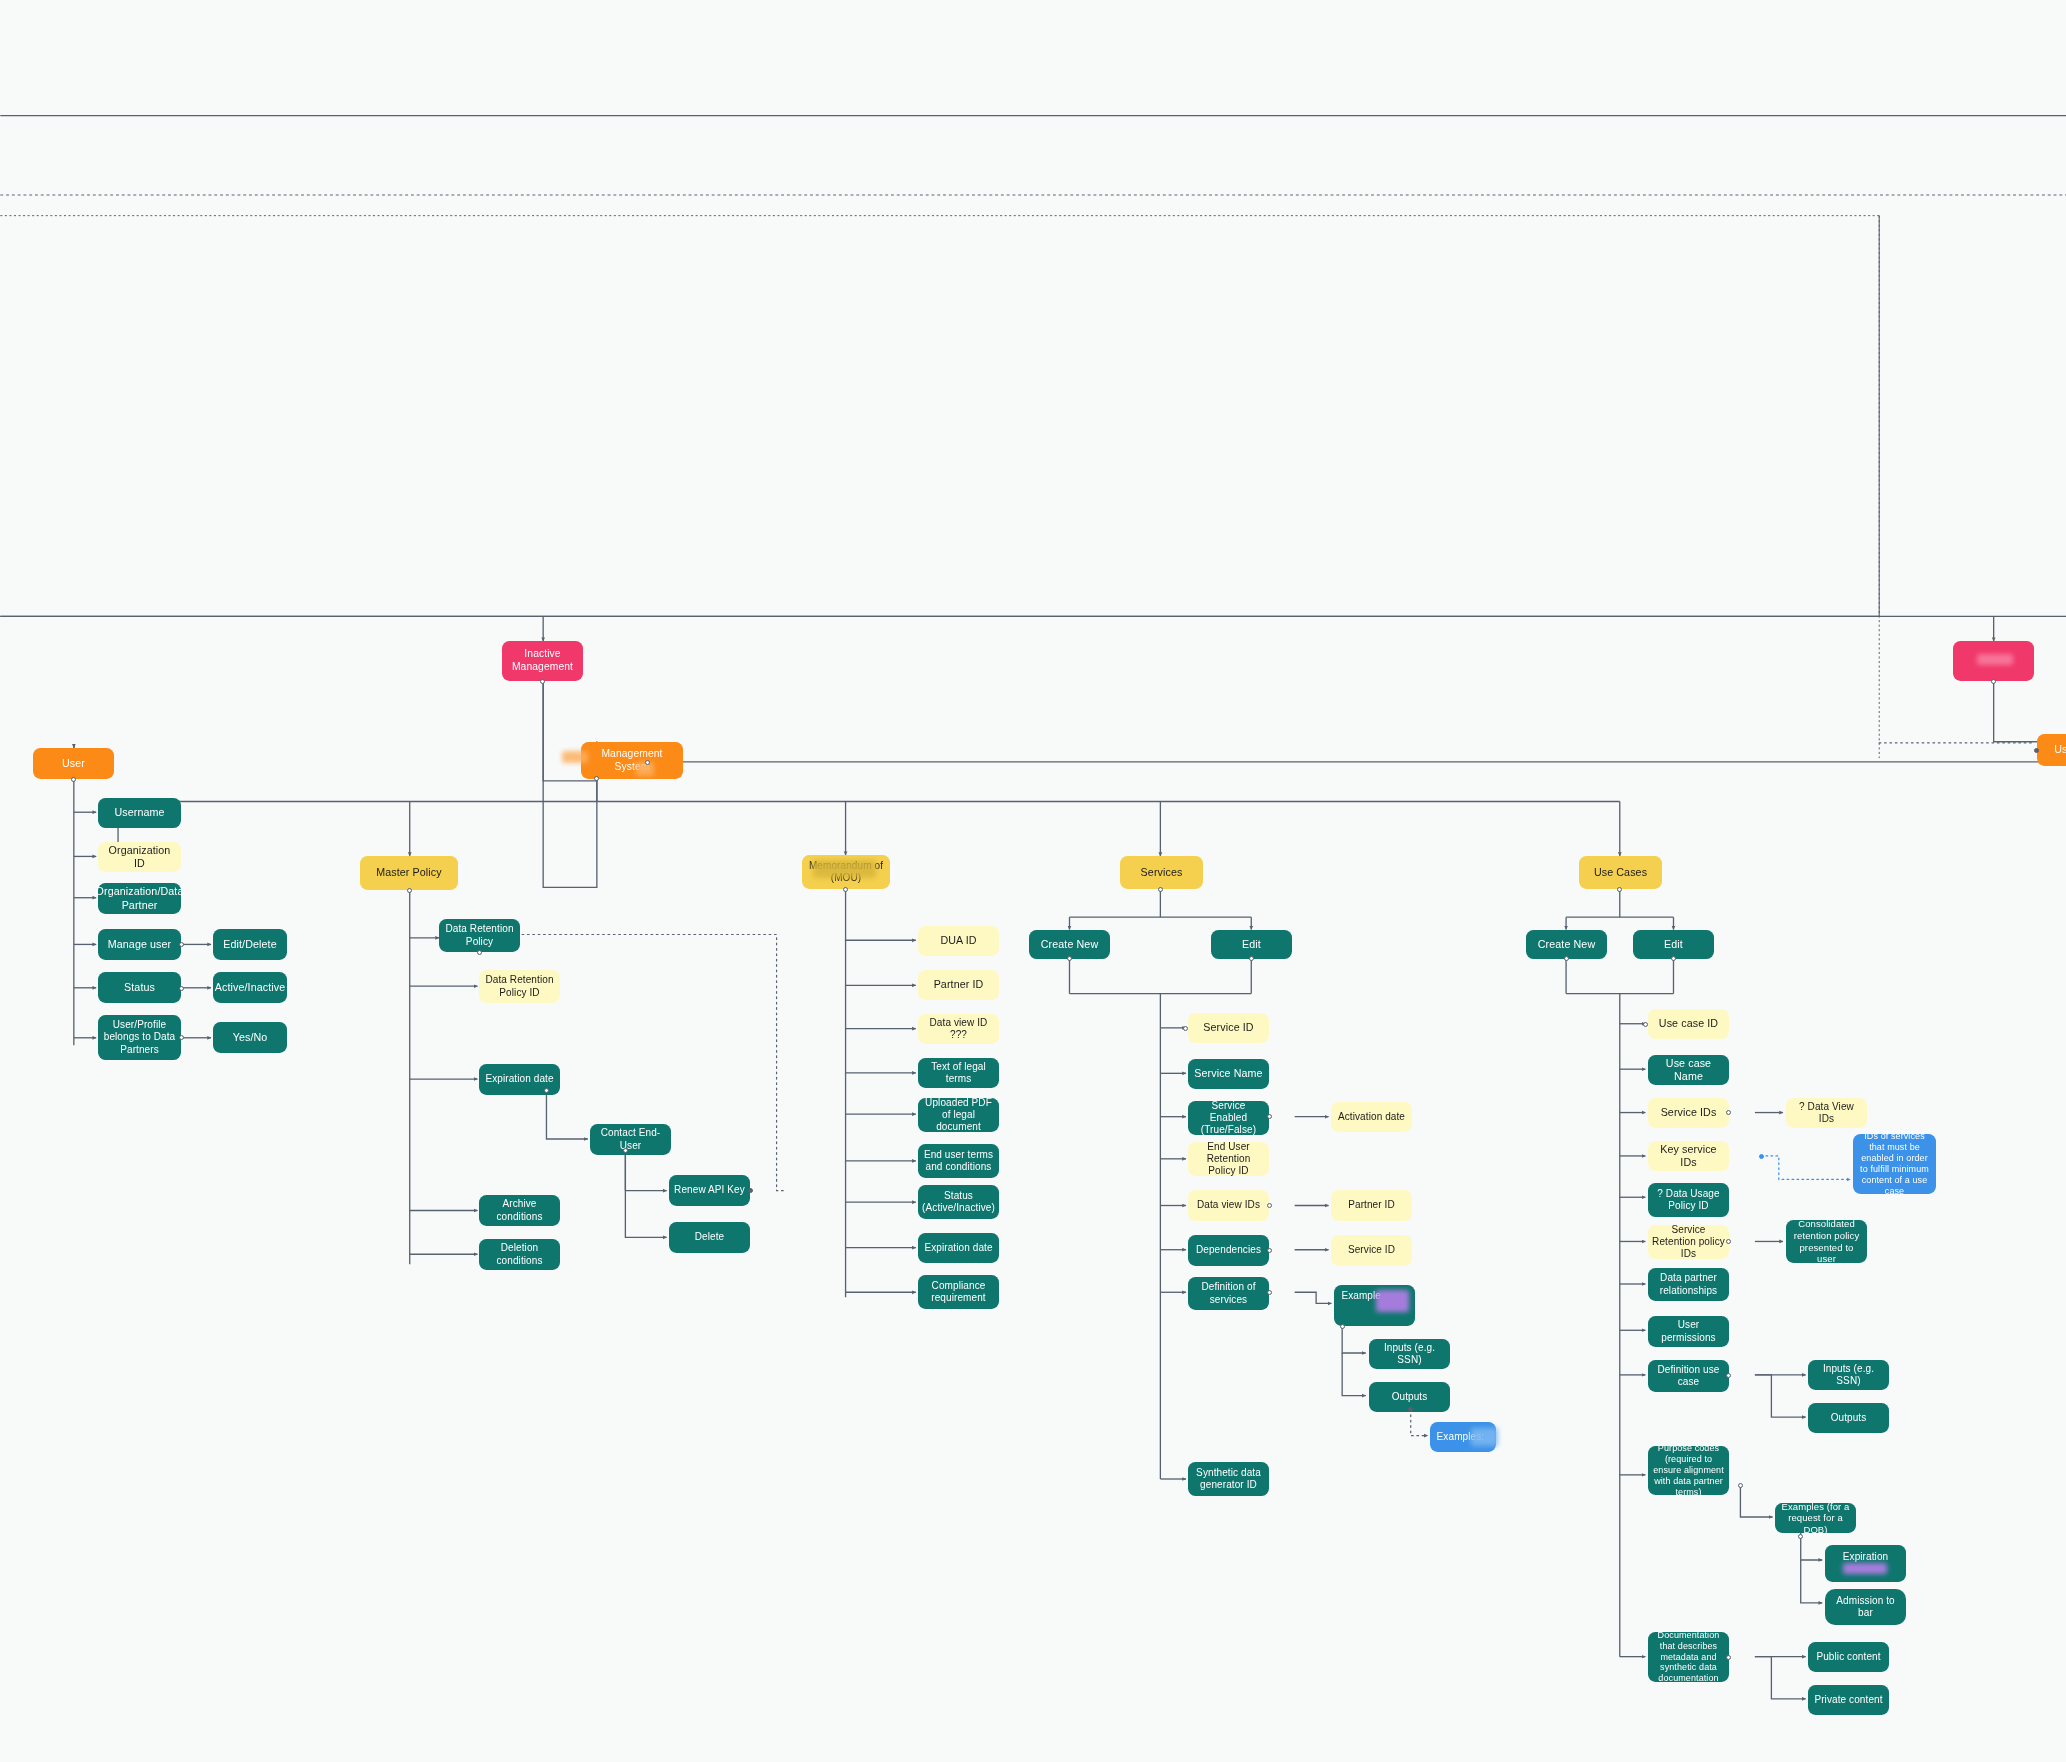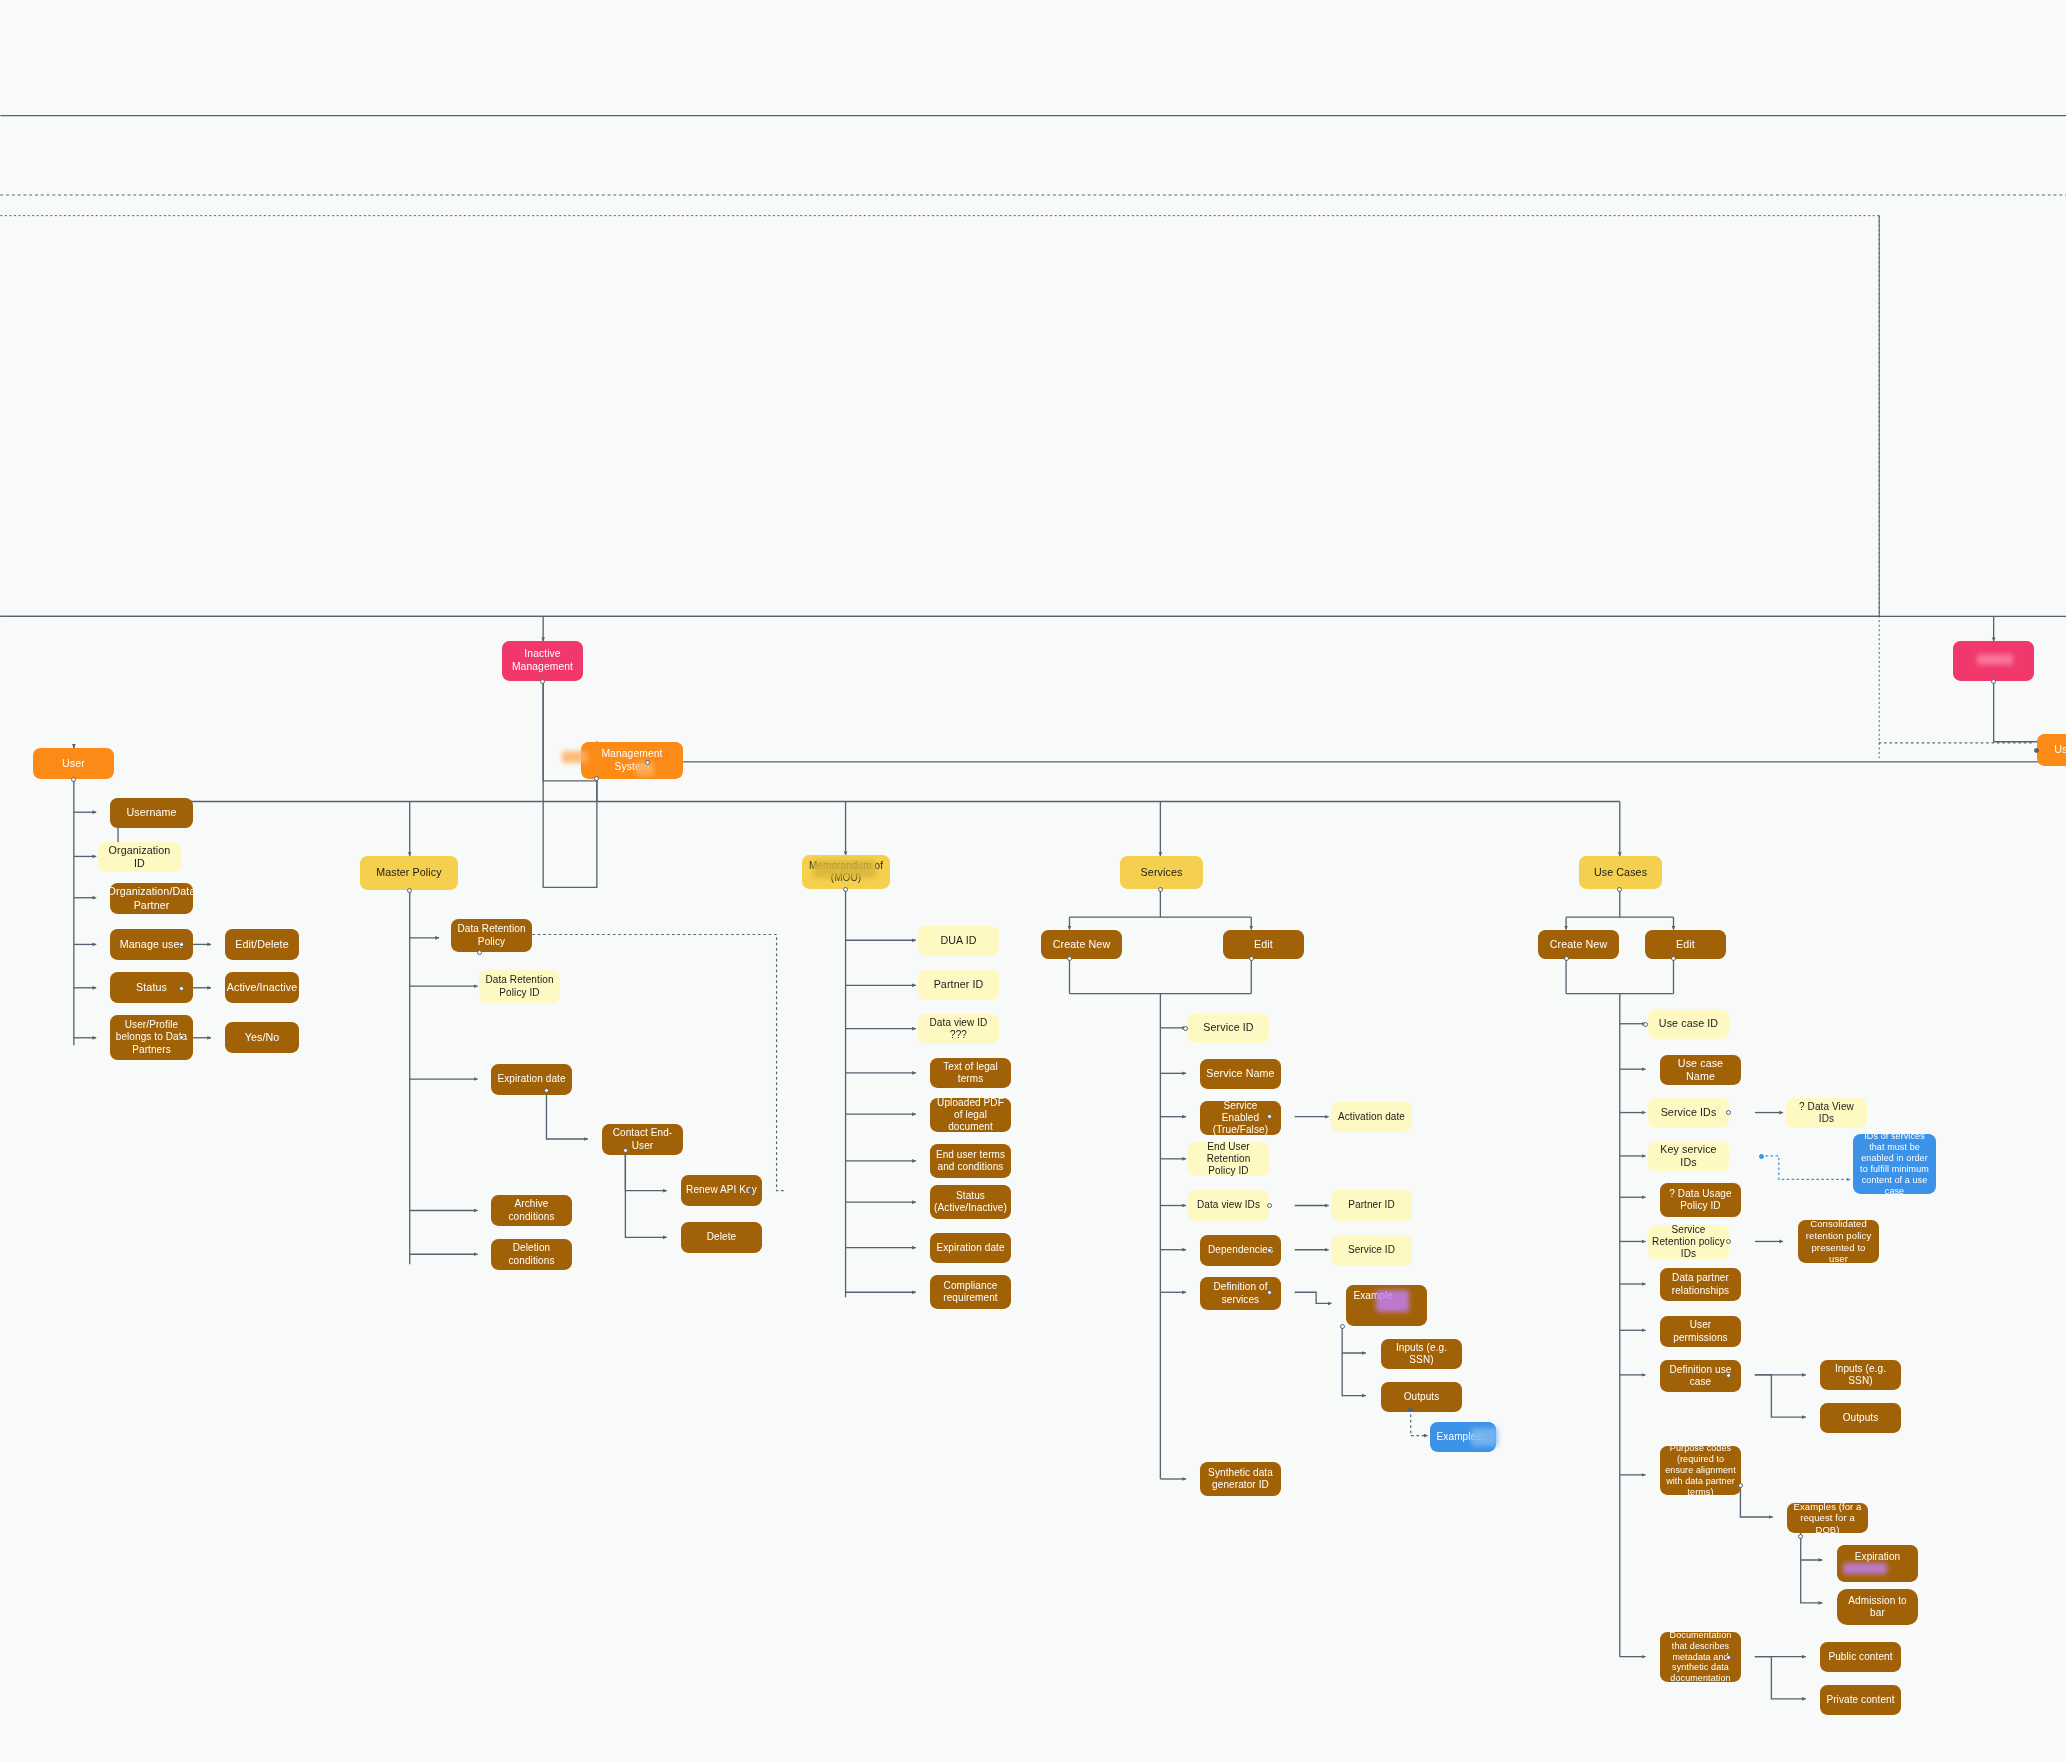--- a/index.html
+++ b/index.html
@@ -6,21 +6,21 @@
   body{font-family:"Liberation Sans",sans-serif;}
   #canvas{position:relative;width:2253px;height:1762px;background:#f8fafa;overflow:hidden;}
   svg.edges{position:absolute;left:0;top:0;width:2253px;height:1762px;pointer-events:none;}
   .node{position:absolute;border-radius:7.4px;display:flex;align-items:center;justify-content:center;
         text-align:center;line-height:1.22;box-sizing:border-box;padding:2.5px 4.1px;
         font-size:10.7px;letter-spacing:0.1px;}
   .n-pink{background:#f0386b;color:#fff;}
   .n-orange{background:#fb8a17;color:#fff;}
   .n-yellow{background:#f5d04e;color:#1b1b1b;}
   .n-purple{background:#a council;}
-  .n-purple{background:#a16207;color:#fff;margin-left:12px;}
+  .n-purple{background:#0f766e;color:#fff;}
   .n-gray{background:#fef9c3;color:#1b1b1b;}
   .n-blue{background:#3c92e8;color:#fff;}
   .redact{position:absolute;border-radius:2.5px;filter:blur(2.9px);opacity:.85;}
   .port{position:absolute;width:5.4px;height:5.4px;border-radius:50%;background:#fbfdfd;
         border:0.9px solid #566270;box-sizing:border-box;}
   .port.filled{background:#566270;}
 </style>
 </head>
 <body>
 

